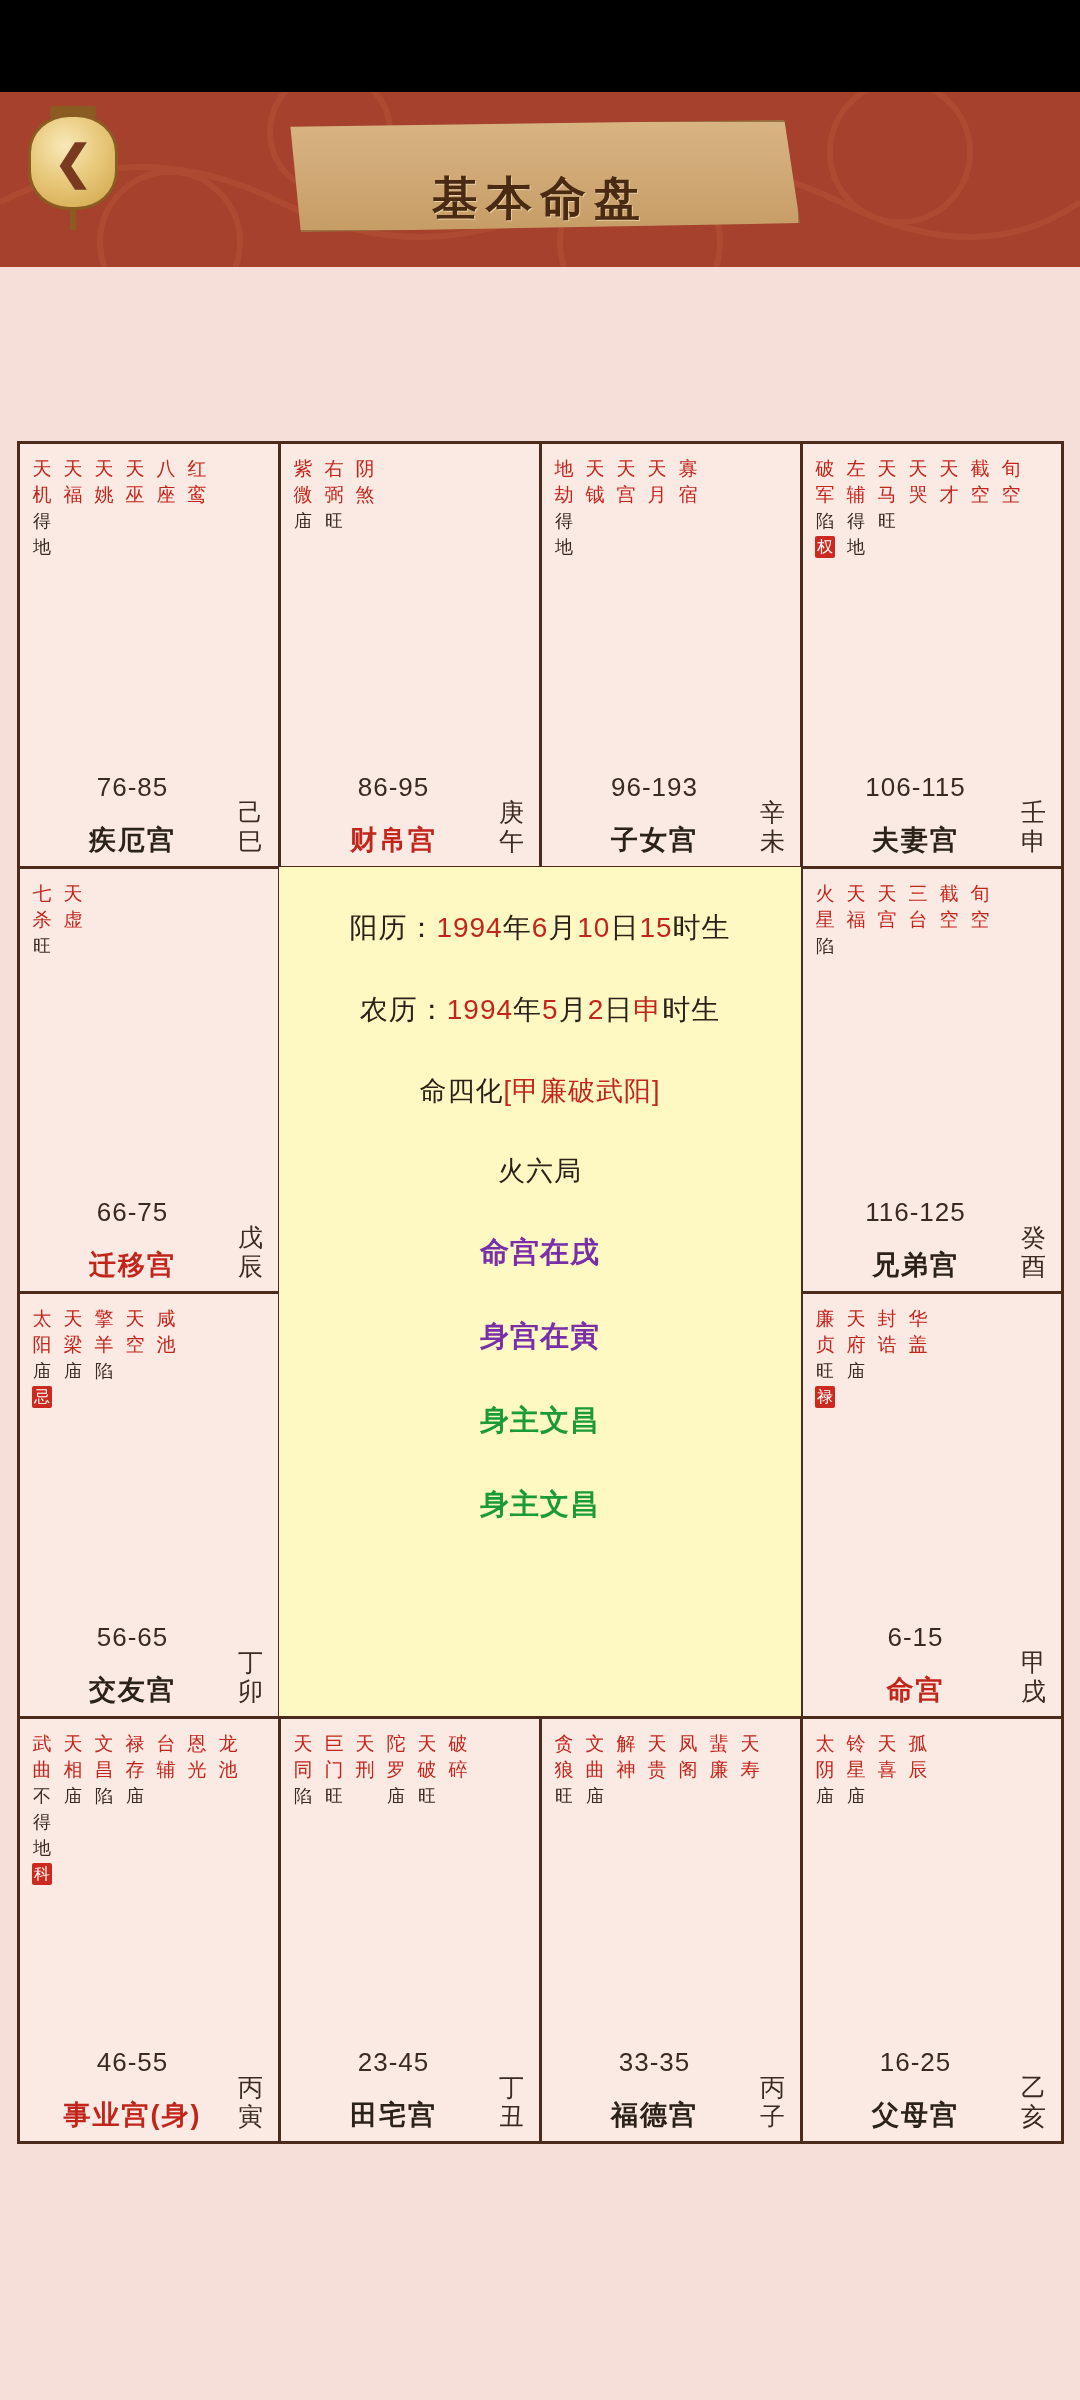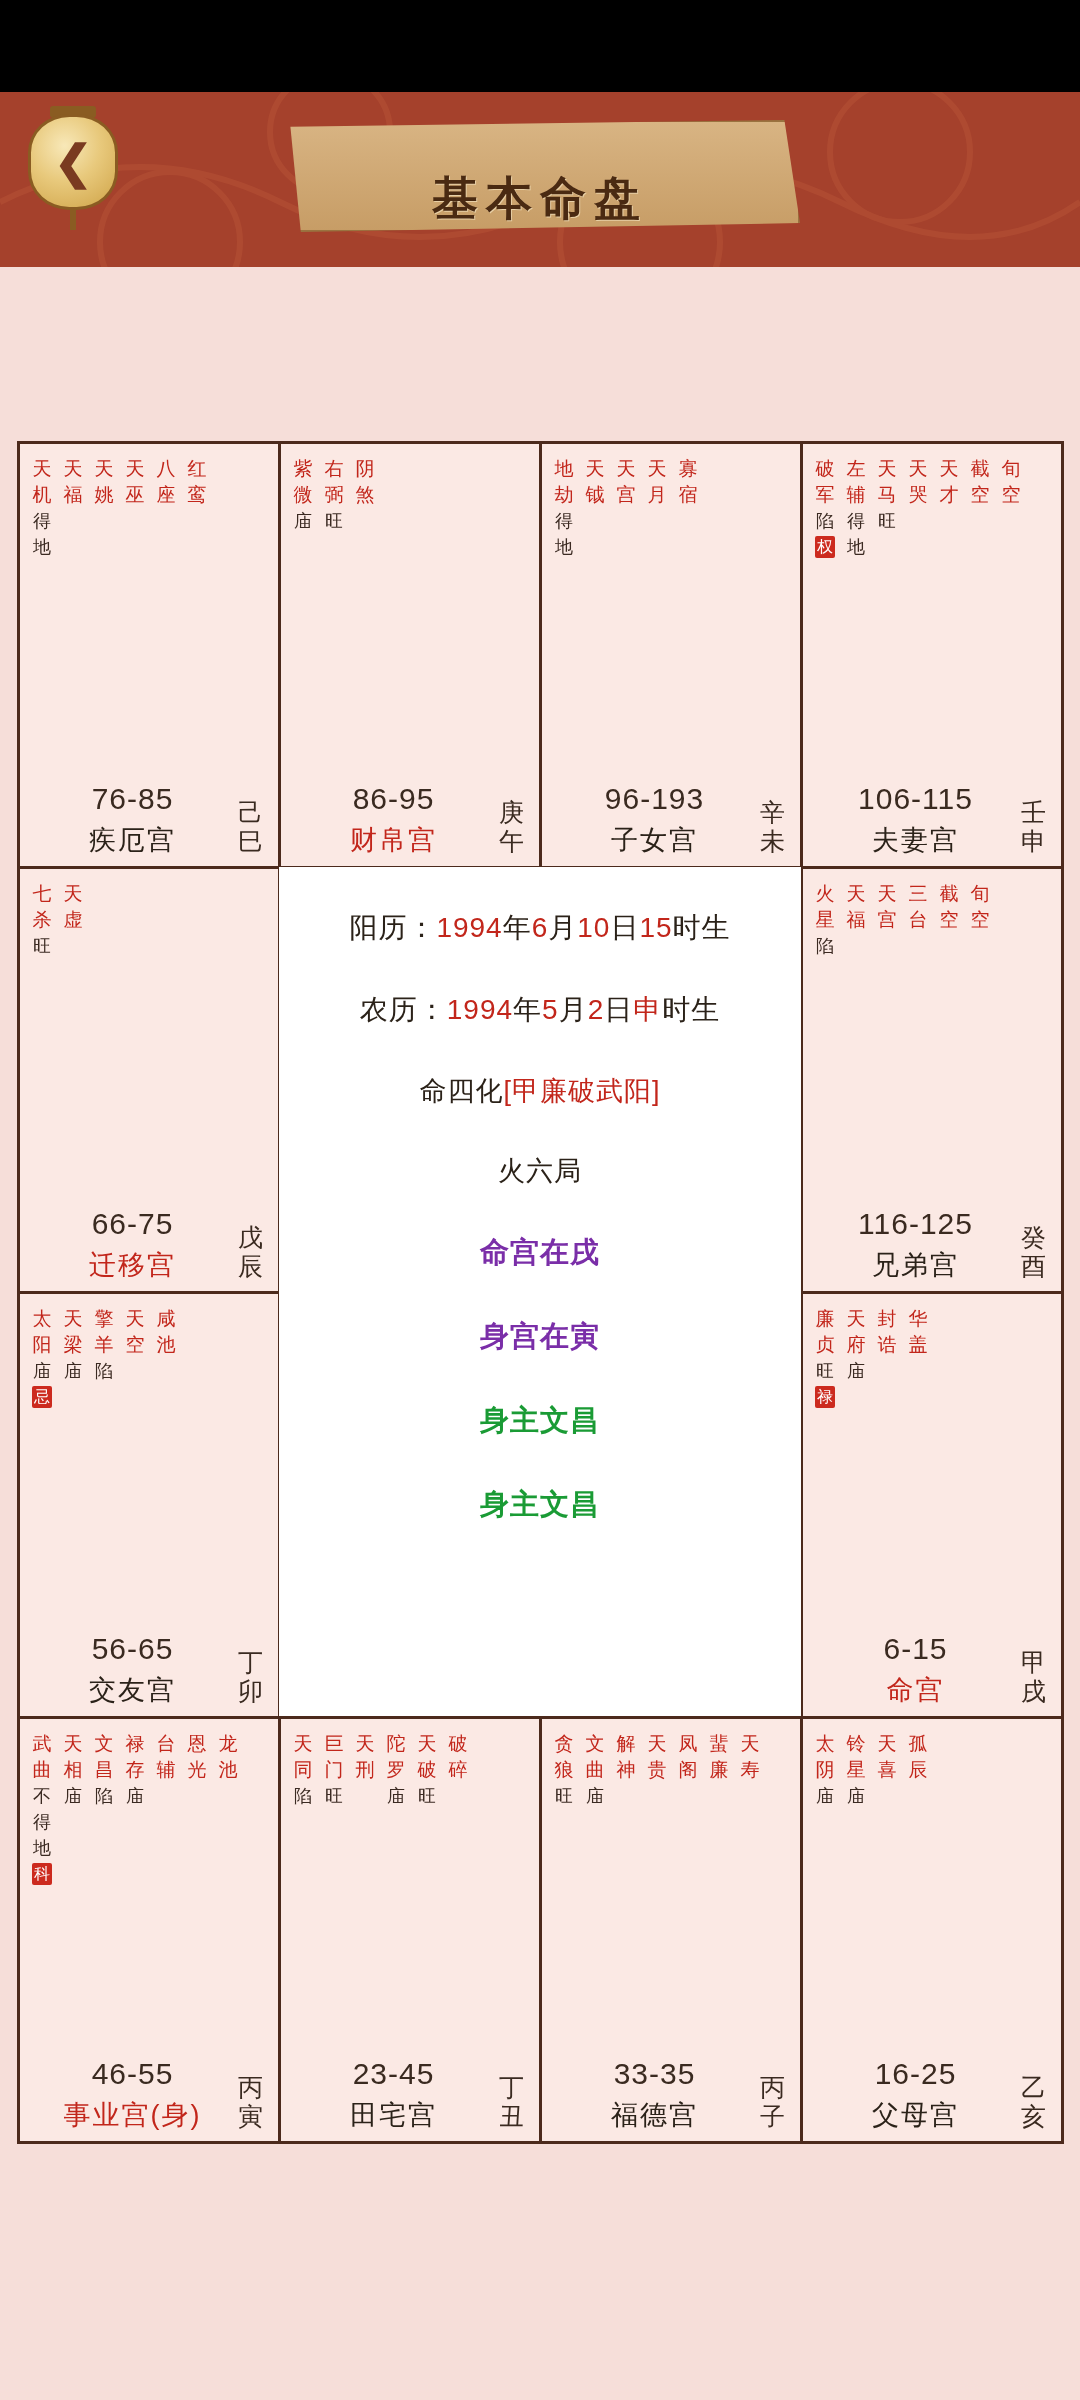--- a/index.html
+++ b/index.html
@@ -132,44 +132,44 @@
     align-items: flex-end;
     justify-content: flex-end;
     padding: 0 12px;
   }
   .pal-main {
     flex: 1;
     text-align: center;
     padding-right: 2px;
   }
   .pal-range {
-    font-size: 30px;
+    font-size: 26px;
     color: #3a2a20;
     letter-spacing: 1px;
   }
   .pal-name {
     font-size: 27px;
-    font-weight: normal;
-    margin-top: 6px;
+    font-weight: bold;
+    margin-top: 19px;
     letter-spacing: 2px;
   }
   .pal-gz {
     width: 30px;
     font-size: 25px;
     color: #3a2a20;
     line-height: 29px;
     text-align: center;
     padding-bottom: 2px;
   }
   
   .center {
     position: absolute;
     left: 279px; top: 600px;
     width: 522px; height: 851px;
-    background: #ffffff;
+    background: #fef9c3;
     display: flex;
     flex-direction: column;
     align-items: center;
     padding-top: 20px;
   }
   .c-line {
     font-size: 27px;
     color: #2b2219;
     margin-top: 22px;
     letter-spacing: 1px;

